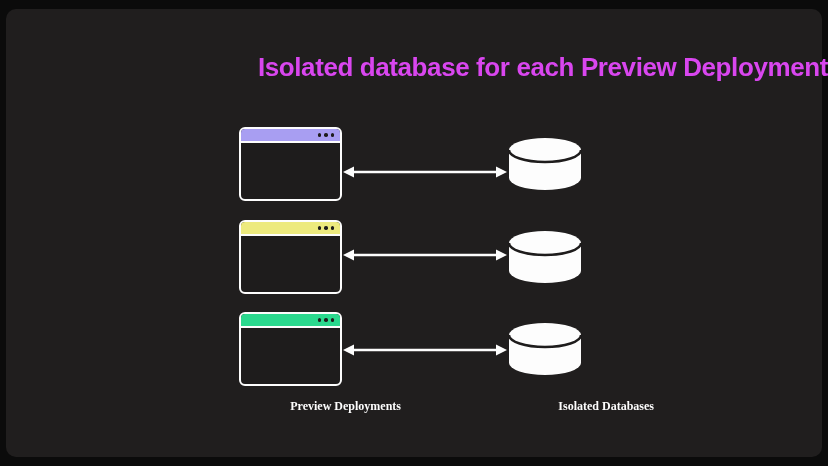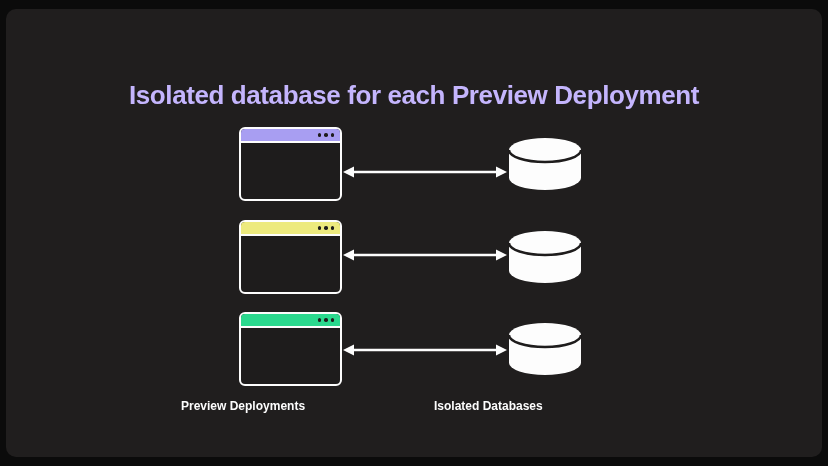--- a/index.html
+++ b/index.html
@@ -7,39 +7,39 @@
     width:828px;height:466px;position:relative;overflow:hidden;
     background:#0b0b0b;
     font-family:"Liberation Sans", sans-serif;
   }
   .canvas{
     position:absolute;left:6px;right:6px;top:9px;bottom:9px;
     background:#201e1e;border-radius:10px;
   }
   .title{
     position:absolute;left:0;right:0;top:52px;
-    text-align:center;color:#c4b5fd;
-    font-size:26px;font-weight:bold;letter-spacing:-0.4px;margin-top:28px;
+    text-align:right;color:#d946ef;
+    font-size:26px;font-weight:bold;letter-spacing:-0.4px;
   }
   .window{
     position:absolute;left:239px;width:103px;height:74px;
     box-sizing:border-box;border:2.5px solid #fdfdfd;border-radius:6px;
     background:#1e1c1c;overflow:hidden;
   }
   .titlebar{
     height:12px;border-bottom:2px solid #fdfdfd;
     display:flex;justify-content:flex-end;align-items:center;
     gap:3px;padding-right:6px;
   }
   .dot{width:3.5px;height:3.5px;border-radius:50%;background:#1e1c1c;}
   .arrow{position:absolute;left:342px;width:166px;height:14px;}
   .cylinder{position:absolute;left:507px;width:76px;height:56px;}
   .col-label{
-    position:absolute;width:220px;top:399px;text-align:left;
-    color:#fdfdfd;font-family:Liberation Sans, sans-serif;
+    position:absolute;width:220px;top:399px;text-align:right;
+    color:#fdfdfd;font-family:Liberation Serif, serif;
     font-weight:bold;font-size:12px;
   }
   .label-left{left:181px;}
   .label-right{left:434px;}
   .w1{top:127px;} .w2{top:220px;} .w3{top:312px;}
   .a1{top:165px;} .a2{top:248px;} .a3{top:343px;}
   .c1{top:136px;} .c2{top:229px;} .c3{top:321px;}
 </style>
 </head>
 <body>

